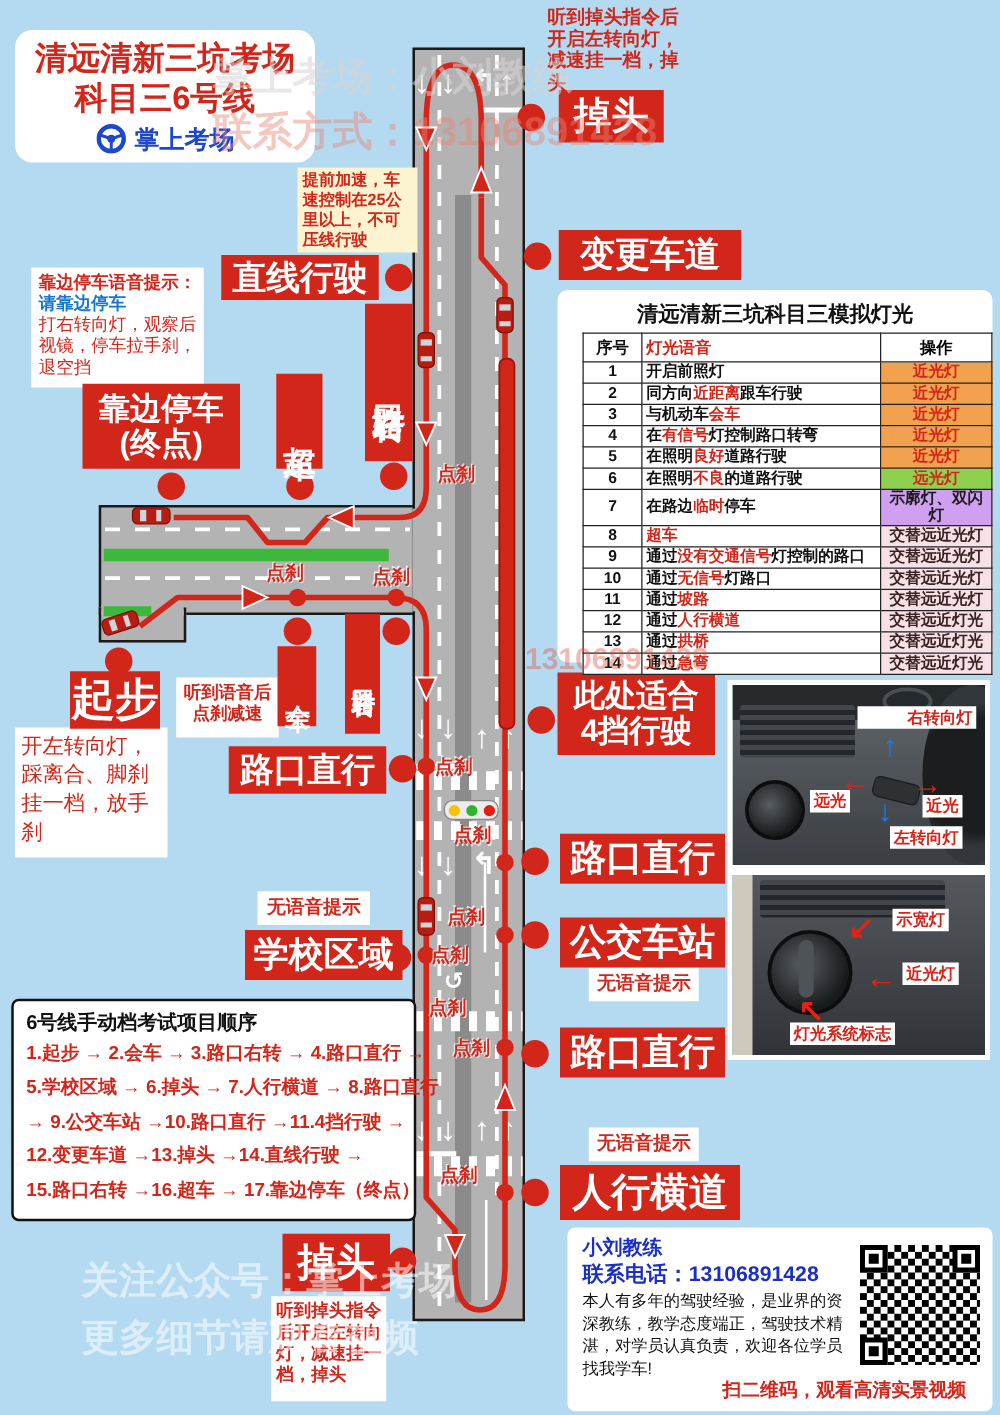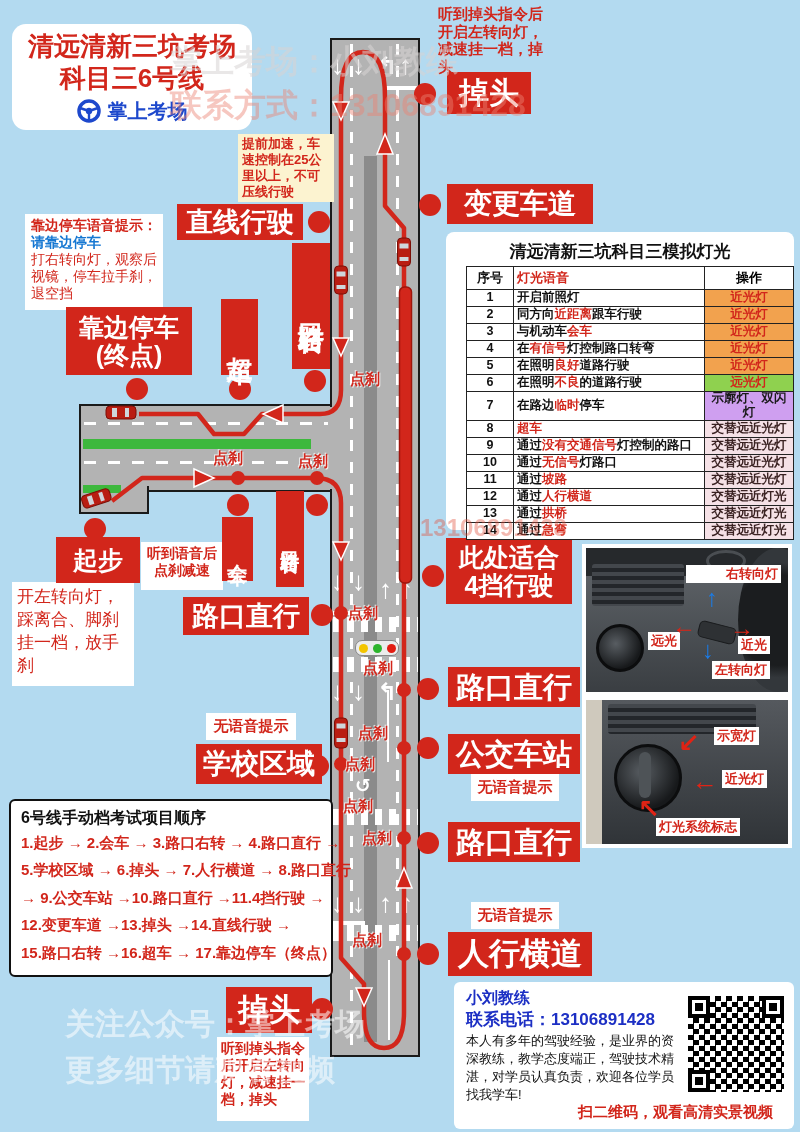--- a/index.html
+++ b/index.html
@@ -252,21 +252,21 @@
 
   <div class="badge" style="left:447px;top:72px;width:84px;height:42px;font-size:30px;">掉头</div>
   <div class="badge" style="left:447px;top:184px;width:146px;height:40px;font-size:28px;">变更车道</div>
   <div class="badge" style="left:177px;top:204px;width:126px;height:36px;font-size:27px;">直线行驶</div>
   <div class="badge vbadge" style="left:292px;top:243px;width:38px;height:126px;font-size:26px;">路口右转</div>
   <div class="badge vbadge" style="left:221px;top:299px;width:37px;height:76px;font-size:26px;">超车</div>
   <div class="badge" style="left:66px;top:307px;width:126px;height:68px;font-size:25px;">
     <span>靠边停车</span>
     <span>(终点)</span>
   </div>
-  <div class="badge" style="left:56px;top:537px;width:84px;height:46px;font-size:25px;">起步</div>
+  <div class="badge" style="left:56px;top:537px;width:72px;height:46px;font-size:35px;">起步</div>
   <div class="badge vbadge" style="left:222px;top:517px;width:31px;height:64px;font-size:20px;">会车</div>
   <div class="badge vbadge" style="left:276px;top:491px;width:28px;height:96px;font-size:19px;">路口右转</div>
   <div class="badge" style="left:183px;top:597px;width:126px;height:38px;font-size:27px;">路口直行</div>
   <div class="badge" style="left:196px;top:744px;width:126px;height:40px;font-size:28px;">学校区域</div>
   <div class="badge" style="left:446px;top:538px;width:126px;height:66px;font-size:25px;">
     <span>此处适合</span>
     <span>4挡行驶</span>
   </div>
   <div class="badge" style="left:448px;top:667px;width:132px;height:40px;font-size:29px;">路口直行</div>
   <div class="badge" style="left:448px;top:734px;width:132px;height:40px;font-size:29px;">公交车站</div>
@@ -391,21 +391,21 @@
   <div class="photo" style="left:582px;top:696px;background:linear-gradient(180deg,#55595e,#303438);">
     <div style="position:absolute;left:0;top:0;width:16px;height:144px;background:#cfc9bd;"></div>
     <div class="vent" style="left:22px;top:4px;width:148px;height:30px;"></div>
     <div class="knob" style="left:28px;top:44px;width:62px;height:62px;"></div>
     <div style="position:absolute;left:53px;top:52px;width:12px;height:46px;background:#4e5357;border-radius:6px;"></div>
   </div>
   <div class="ph-label" style="left:714px;top:727px;">示宽灯</div>
   <span class="ph-arrow" style="left:678px;top:730px;color:#e02315;font-size:26px;">↙</span>
   <div class="ph-label" style="left:722px;top:770px;">近光灯</div>
   <span class="ph-arrow" style="left:692px;top:768px;color:#e02315;font-size:26px;">←</span>
-  <div class="ph-label" style="left:656px;top:818px;">灯光系统标志</div>
+  <div class="ph-label" style="left:632px;top:818px;">灯光系统标志</div>
   <span class="ph-arrow" style="left:638px;top:796px;color:#e02315;font-size:26px;">↖</span>
 
   <div class="orderbox">
     <div class="ot">6号线手动档考试项目顺序</div>
     <div id="order-lines">
         <div class="ol">1.起步 → 2.会车 → 3.路口右转 → 4.路口直行 →</div>
         <div class="ol">5.学校区域 → 6.掉头 → 7.人行横道 → 8.路口直行</div>
         <div class="ol">→ 9.公交车站 →10.路口直行 →11.4挡行驶 →</div>
         <div class="ol">12.变更车道 →13.掉头 →14.直线行驶 →</div>
         <div class="ol">15.路口右转 →16.超车 → 17.靠边停车（终点）</div>

